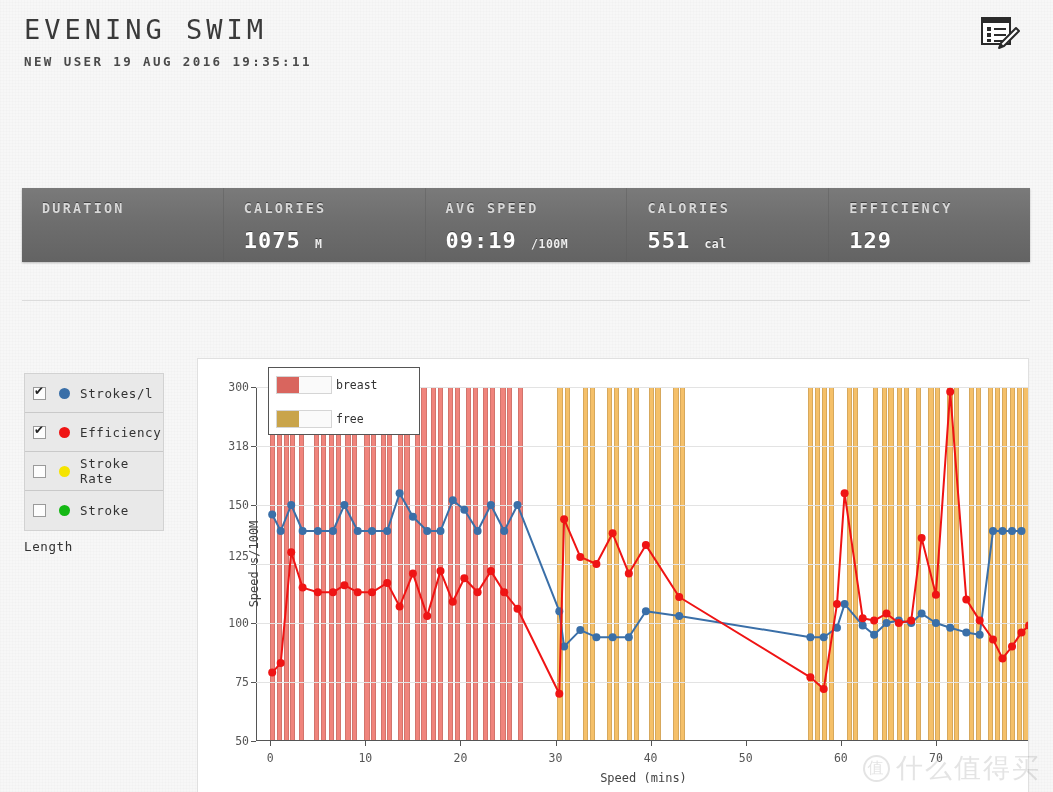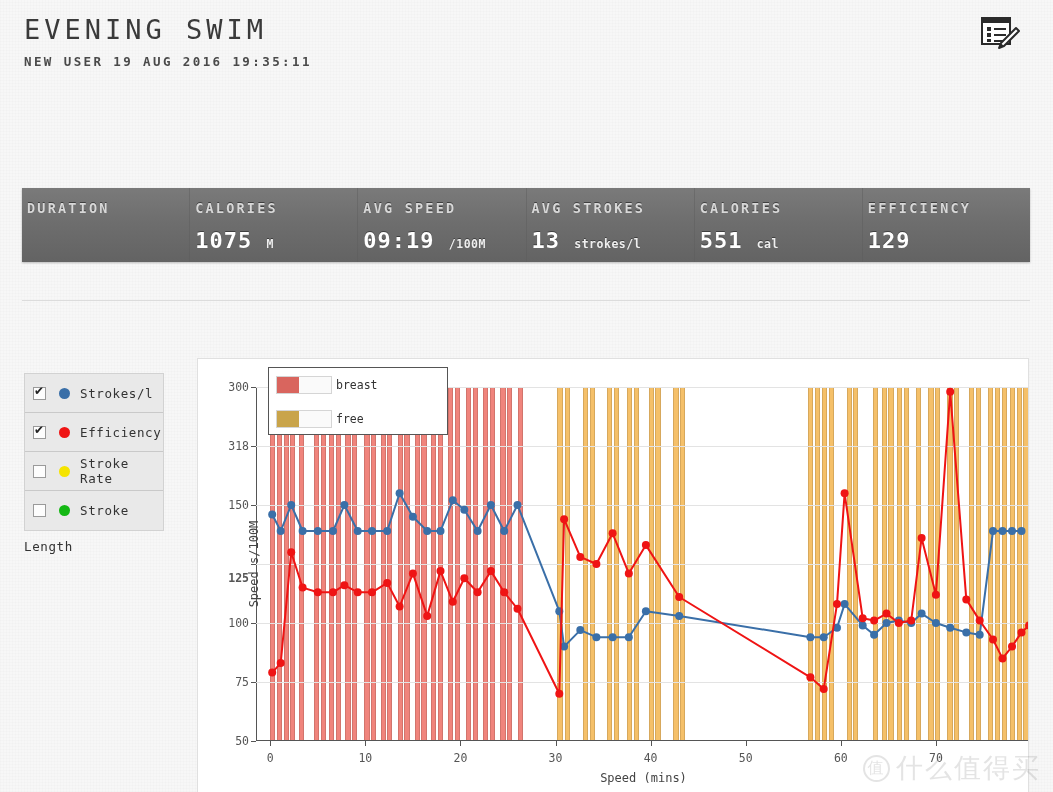--- a/index.html
+++ b/index.html
@@ -33,21 +33,21 @@
   .edit-icon{ position:absolute; right:33px; top:14px; width:42px; height:40px; cursor:pointer; }
 
   
   .stats{
     position:absolute; left:22px; top:188px; width:1008px; height:74px;
     display:flex;
     background:linear-gradient(180deg,#7a7a7a 0%,#6e6e6e 45%,#636363 100%);
     box-shadow:0 1px 2px rgba(0,0,0,.25);
   }
   .stat{
-    flex:1 1 0; padding:12px 0 0 5px; position:relative;
+    flex:1 1 0; padding:12px 0 0 20px; position:relative;
     border-right:1px solid rgba(255,255,255,.22);
   }
   .stat:last-child{ border-right:none; }
   .stat:after{
     content:""; position:absolute; right:-1px; top:0; bottom:0; width:1px;
     background:rgba(0,0,0,.28);
   }
   .stat:last-child:after{ display:none; }
   .stat-label{
     font-size:13.5px; letter-spacing:2.2px; font-weight:bold; color:#d8d8d8;
@@ -109,21 +109,21 @@
     font-size:12px; color:#444; white-space:nowrap;
   }
   .xlabel{
     position:absolute; left:0; right:0; top:calc(100% + 30px);
     text-align:center; font-size:12px; color:#444;
   }
   .bar{ position:absolute; bottom:0; top:0; }
 
   
   .chart-legend{
-    position:absolute; left:268px; top:367px; width:180px; height:68px;
+    position:absolute; left:268px; top:367px; width:152px; height:68px;
     background:#fff; border:1px solid #555; z-index:6;
   }
   .cl-row{ height:34px; display:flex; align-items:center; padding-left:7px; }
   .cl-sw{ width:56px; height:18px; border:1px solid #d5d5d5; background:#fafafa; position:relative; flex:0 0 auto; }
   .cl-sw i{ position:absolute; left:0; top:0; width:22px; height:16px; display:block; }
   .cl-txt{ margin-left:4px; font-size:11.5px; color:#333; }
 
   .watermark{
     position:absolute; right:12px; bottom:6px; z-index:9;
     font-size:27px; color:rgba(120,120,120,.20);
@@ -166,24 +166,20 @@
     <div class="stat">
       <div class="stat-label">DURATION</div>
     </div>
     <div class="stat">
       <div class="stat-label">CALORIES</div>
       <div class="stat-val"><span>1075</span> <span class="stat-unit">M</span></div>
     </div>
     <div class="stat">
       <div class="stat-label">AVG SPEED</div>
       <div class="stat-val"><span>09:19</span> <span class="stat-unit">/100M</span></div>
-    </div>
-    <div class="stat">
-      <div class="stat-label">AVG STROKES</div>
-      <div class="stat-val"><span>13</span> <span class="stat-unit">strokes/l</span></div>
     </div>
     <div class="stat">
       <div class="stat-label">CALORIES</div>
       <div class="stat-val"><span>551</span> <span class="stat-unit">cal</span></div>
     </div>
     <div class="stat">
       <div class="stat-label">EFFICIENCY</div>
       <div class="stat-val"><span>129</span> <span class="stat-unit"></span></div>
     </div>
   </div>
@@ -391,21 +387,21 @@
           <circle cx="773.1" cy="238.4" r="4" fill="#ef1414"></circle>
         </svg>
       <div class="axis-x"></div>
       <div id="yticks-layer">
           <div class="ytick" style="top: 354px;">50</div>
           <div class="ytickmark" style="top: 354px;"></div>
           <div class="ytick" style="top: 295px;">75</div>
           <div class="ytickmark" style="top: 295px;"></div>
           <div class="ytick" style="top: 236px;">100</div>
           <div class="ytickmark" style="top: 236px;"></div>
-          <div class="ytick" style="top: 191px; font-weight: bold;">125</div>
+          <div class="ytick" style="top: 169px;">125</div>
           <div class="ytickmark" style="top: 177px;"></div>
           <div class="ytick" style="top: 118px;">150</div>
           <div class="ytickmark" style="top: 118px;"></div>
           <div class="ytick" style="top: 59px;">318</div>
           <div class="ytickmark" style="top: 59px;"></div>
           <div class="ytick" style="top: 0px;">300</div>
           <div class="ytickmark" style="top: 0px;"></div>
         </div>
       <div id="xticks-layer">
           <div class="xtick" style="left: 14.2638px;">0</div>

